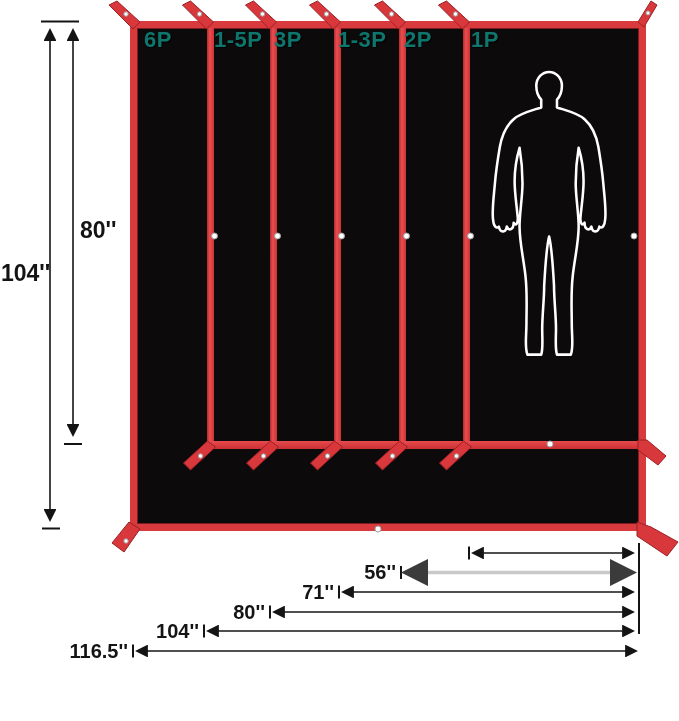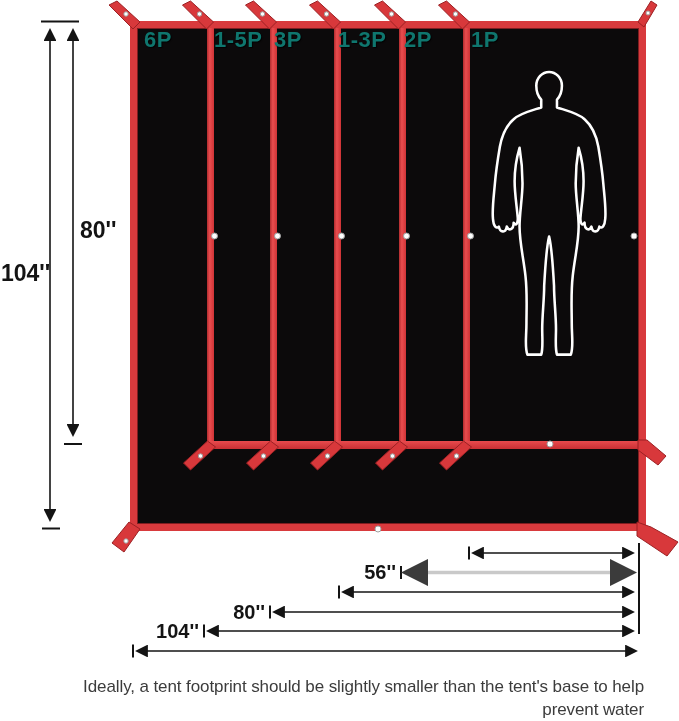--- a/index.html
+++ b/index.html
@@ -157,21 +157,19 @@
       <line x1="208" y1="631" x2="633" y2="631" marker-start="url(#mA)" marker-end="url(#mA)"></line>
       <line x1="133" y1="644.5" x2="133" y2="657.5" stroke-width="2"></line>
       <line x1="137" y1="651" x2="636" y2="651" marker-start="url(#mA)" marker-end="url(#mA)"></line>
     </g>
   </svg>
 
   <div class="hdim" style="left:80px;top:217px">80''</div>
   <div class="hdim" style="left:1px;top:260px">104''</div>
 
   <div class="wdim" style="left:306px;top:560px">56''</div>
+  <div class="wdim" style="left:244px;top:580px">71''</div>
   <div class="wdim" style="left:175px;top:600px">80''</div>
   <div class="wdim" style="left:109px;top:619px">104''</div>
+  <div class="wdim" style="left:38px;top:639px">116.5''</div>
 
-  <div class="caption">
-    <div>Ideally, a tent footprint should be slightly smaller than the tent's base to help prevent water</div>
-
-  </div>
 
 </div>
 
 </body></html>

